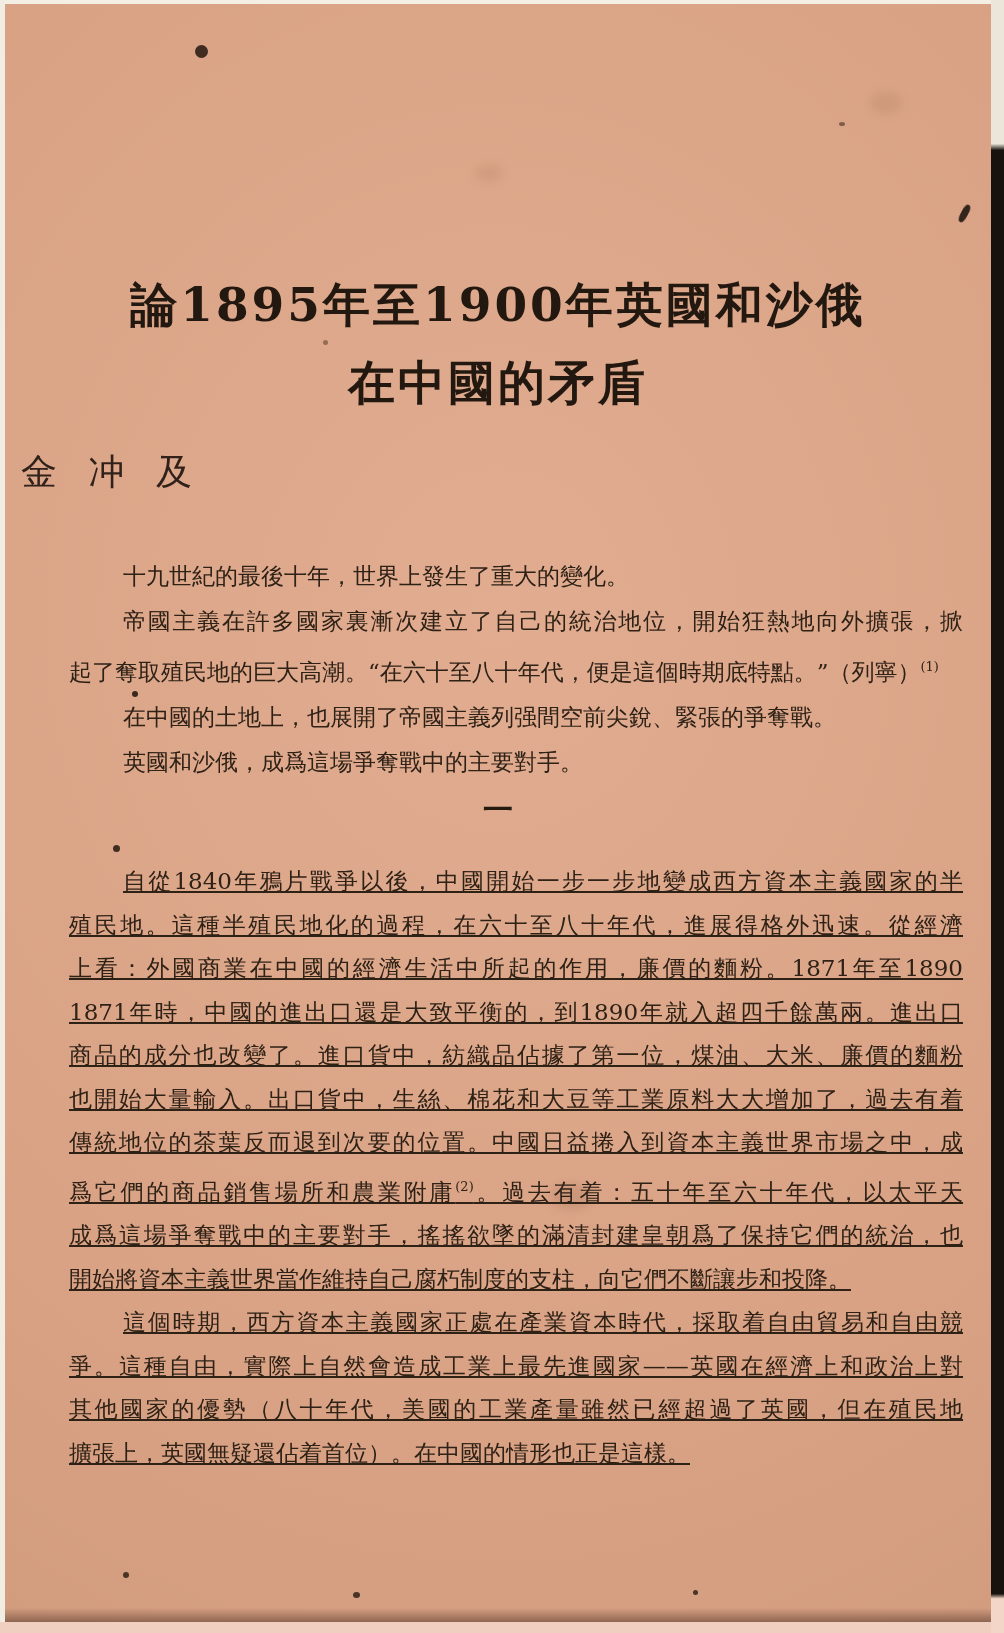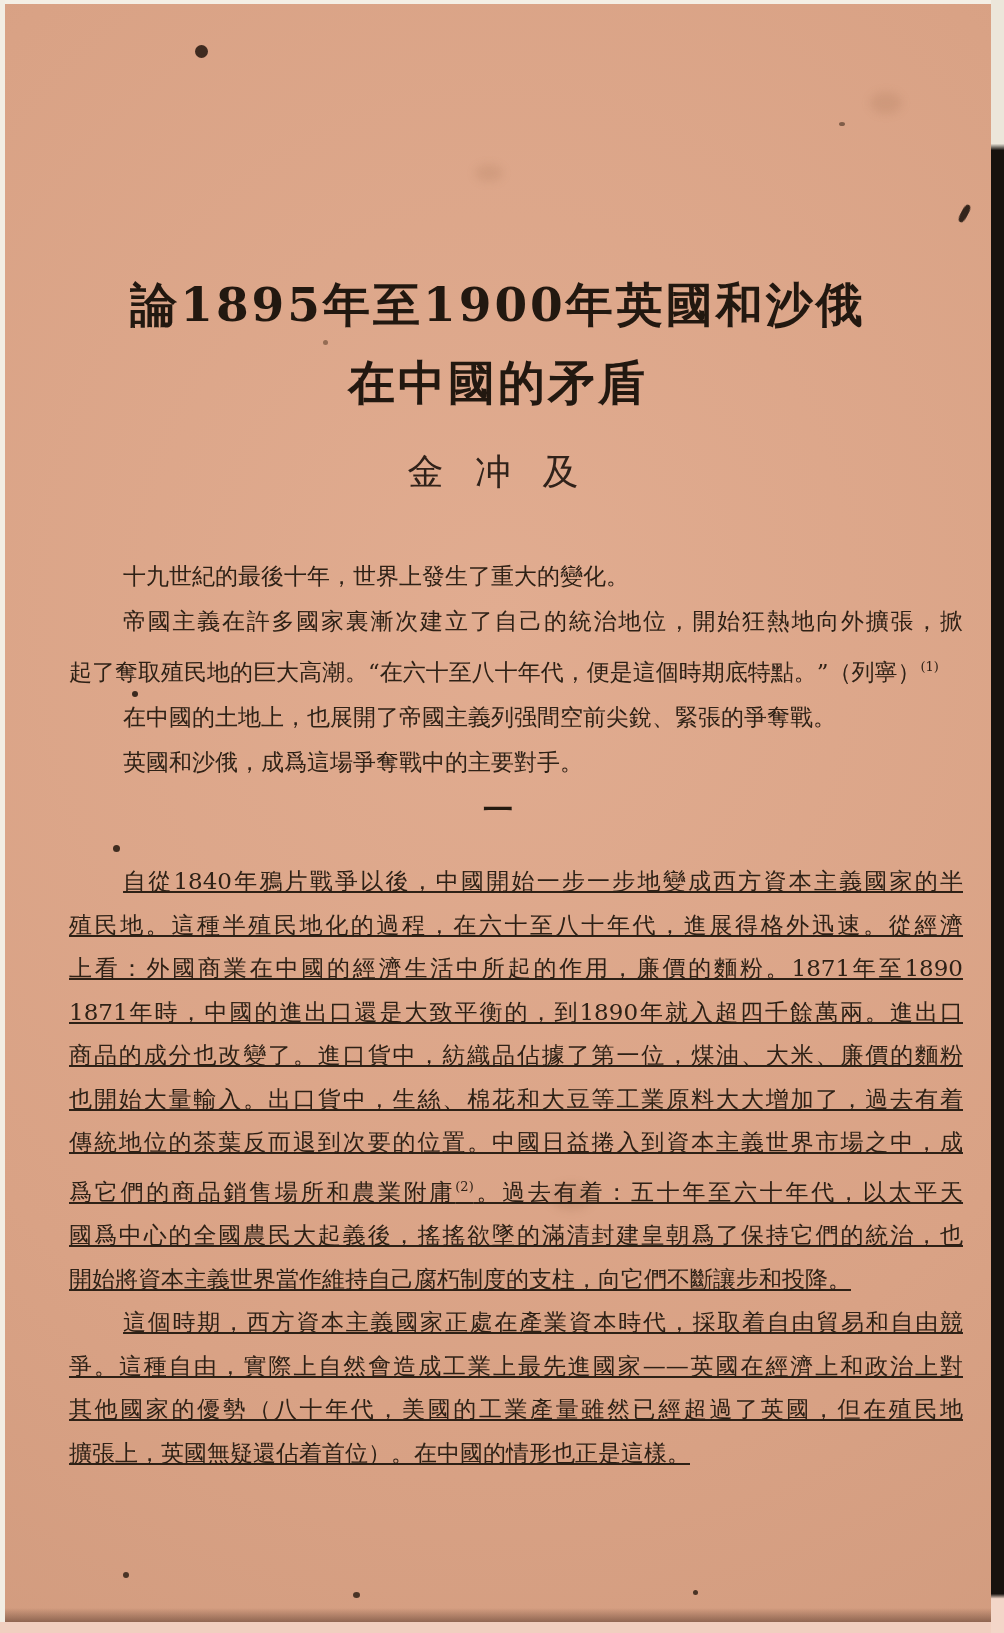--- a/index.html
+++ b/index.html
@@ -25,21 +25,21 @@
   .edge-bottom{position:absolute;left:0;right:13px;bottom:0;height:11px;background:#f1cfc0;}
 
   .title{
     position:absolute;left:0;right:0;top:262px;margin:0;
     text-align:center;font-weight:bold;color:#221810;
     font-size:47px;line-height:78px;letter-spacing:3px;
   }
   .title span{display:block;}
   .author{
     position:absolute;left:0;right:0;top:444px;
-    text-align:center;font-size:36px;letter-spacing:10px;color:#30221a;
+    font-size:36px;letter-spacing:10px;color:#30221a;padding-left:16px;
   }
   .textblock{
     position:absolute;left:64px;width:894px;
     color:#2e2116;font-size:23px;
   }
   .intro{top:550px;line-height:45px;}
   .bodyblock{top:856px;line-height:43.5px;text-decoration:underline;}
   .line{width:100%;}
   .line.fill{text-align:justify;text-align-last:justify;}
   .line.indent{text-indent:2.35em;}
@@ -91,21 +91,21 @@
 
     <div class="textblock bodyblock" id="bodyblock">
         <div class="line fill indent">自從1840年鴉片戰爭以後，中國開始一步一步地變成西方資本主義國家的半</div>
         <div class="line fill">殖民地。這種半殖民地化的過程，在六十至八十年代，進展得格外迅速。從經濟</div>
         <div class="line fill">上看：外國商業在中國的經濟生活中所起的作用，廉價的麵粉。1871年至1890</div>
         <div class="line fill">1871年時，中國的進出口還是大致平衡的，到1890年就入超四千餘萬兩。進出口</div>
         <div class="line fill">商品的成分也改變了。進口貨中，紡織品佔據了第一位，煤油、大米、廉價的麵粉</div>
         <div class="line fill">也開始大量輸入。出口貨中，生絲、棉花和大豆等工業原料大大增加了，過去有着</div>
         <div class="line fill">傳統地位的茶葉反而退到次要的位置。中國日益捲入到資本主義世界市場之中，成</div>
         <div class="line fill"><span>爲它們的商品銷售場所和農業附庸</span><sup>(2)</sup><span>。過去有着：五十年至六十年代，以太平天</span></div>
-        <div class="line fill">國爲中心的全國農民大起義後，搖搖欲墜的滿清封建皇朝爲了保持它們的統治，也</div>
+        <div class="line fill">成爲這場爭奪戰中的主要對手，搖搖欲墜的滿清封建皇朝爲了保持它們的統治，也</div>
         <div class="line">開始將資本主義世界當作維持自己腐朽制度的支柱，向它們不斷讓步和投降。</div>
         <div class="line fill indent">這個時期，西方資本主義國家正處在產業資本時代，採取着自由貿易和自由競</div>
         <div class="line fill">爭。這種自由，實際上自然會造成工業上最先進國家——英國在經濟上和政治上對</div>
         <div class="line fill">其他國家的優勢（八十年代，美國的工業產量雖然已經超過了英國，但在殖民地</div>
         <div class="line">擴張上，英國無疑還佔着首位）。在中國的情形也正是這樣。</div>
       </div>
   </div>
 
   <div class="edge-top"></div>
   <div class="edge-left"></div>

